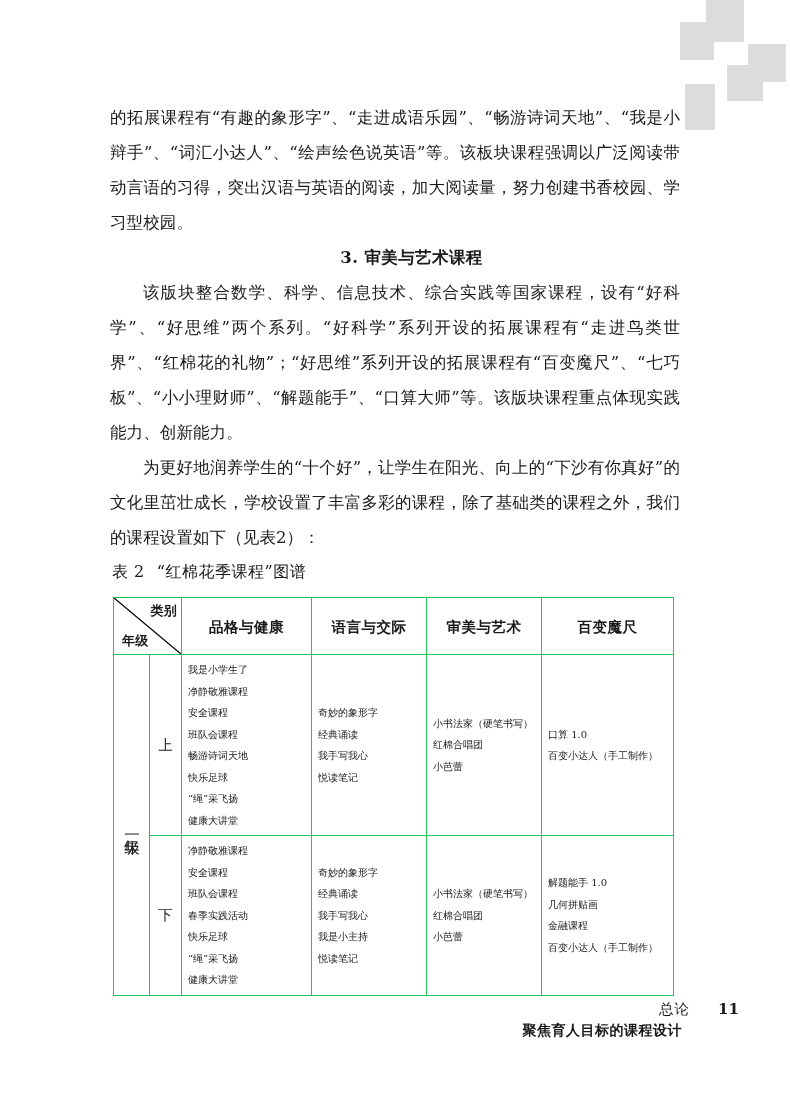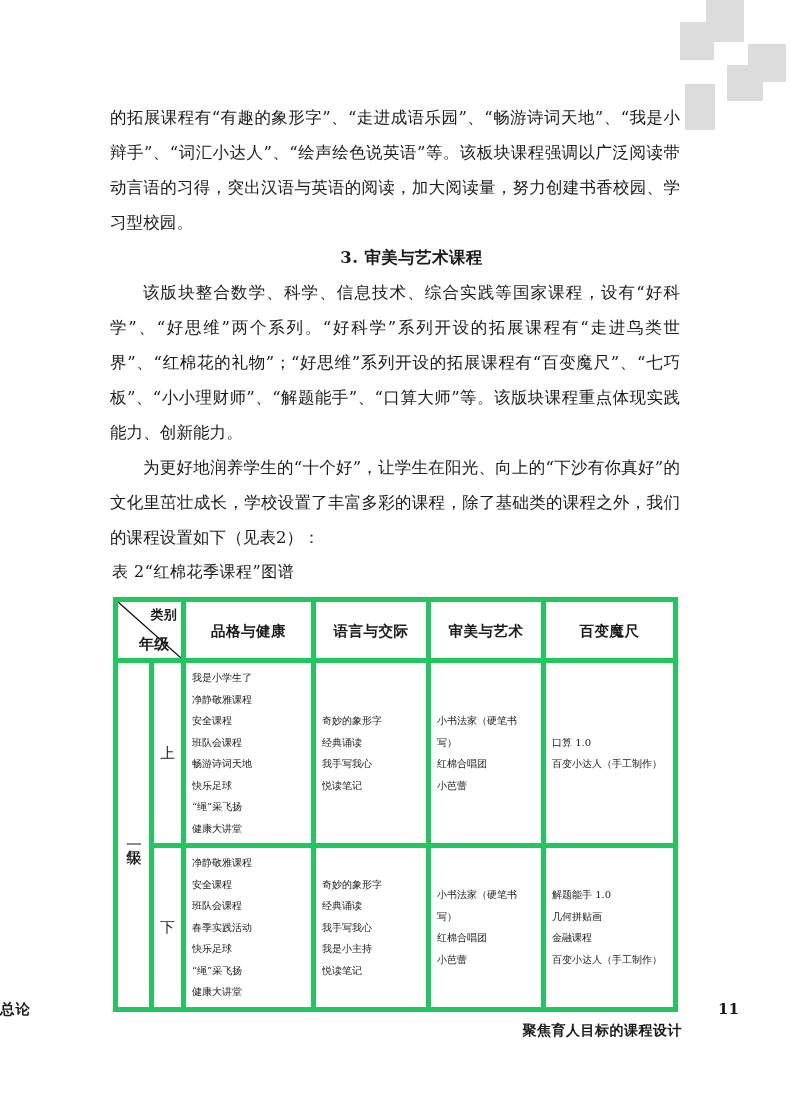--- a/index.html
+++ b/index.html
@@ -61,37 +61,37 @@
 
   
   .table-caption {
     position: absolute;
     left: 112px;
     top: 562px;
     font-size: 16px;
     font-weight: normal;
     letter-spacing: 0.5px;
   }
-  .table-caption .cap-no { margin-right: 0; }
+  .table-caption .cap-no { margin-right: 12px; }
 
   
   .tbl-wrap {
     position: absolute;
     left: 113px;
     top: 597px;
     width: 560px;
   }
   table.course-tbl {
     border-collapse: collapse;
     width: 560px;
     table-layout: fixed;
     border: 1.6px solid #000;
   }
   table.course-tbl td {
-    border: 5px solid #22c55e;
+    border: 1px solid #22c55e;
     font-size: 14.5px;
     line-height: 21px;
     vertical-align: middle;
     padding: 4px 6px;
   }
   .col-grade  { width: 36px; }
   .col-term   { width: 32px; }
   .col-c1     { width: 130px; }
   .col-c2     { width: 115px; }
   .col-c3     { width: 115px; }
@@ -117,22 +117,22 @@
   }
   td.diag-cell .lab-cat {
     position: absolute;
     right: 4px; top: 2px;
     font-size: 13px;
     font-weight: bold;
     letter-spacing: 0.3px;
   }
   td.diag-cell .lab-grade {
     position: absolute;
-    left: 21px; bottom: 3px;
-    font-size: 15px;
+    left: 8px; bottom: 3px;
+    font-size: 13px;
     font-weight: bold;
     letter-spacing: 0.3px;
     text-align: center;
   }
 
   
   td.grade-cell {
     text-align: center;
     vertical-align: middle;
     padding: 0;
@@ -165,23 +165,23 @@
     position: absolute;
     left: 0;
     top: 1000px;
     width: 790px;
     height: 60px;
   }
   .footer .f-title {
     position: absolute;
     left: 0; top: 0;
     width: 690px;
-    text-align: left;
+    text-align: right;
     font-size: 14.5px;
-    font-weight: bold;
+    font-weight: normal;
     letter-spacing: 1px;
   }
   .footer .f-sub {
     position: absolute;
     left: 0; top: 22px;
     width: 682px;
     text-align: right;
     font-size: 14px;
     font-weight: bold;
     letter-spacing: 0.5px;

